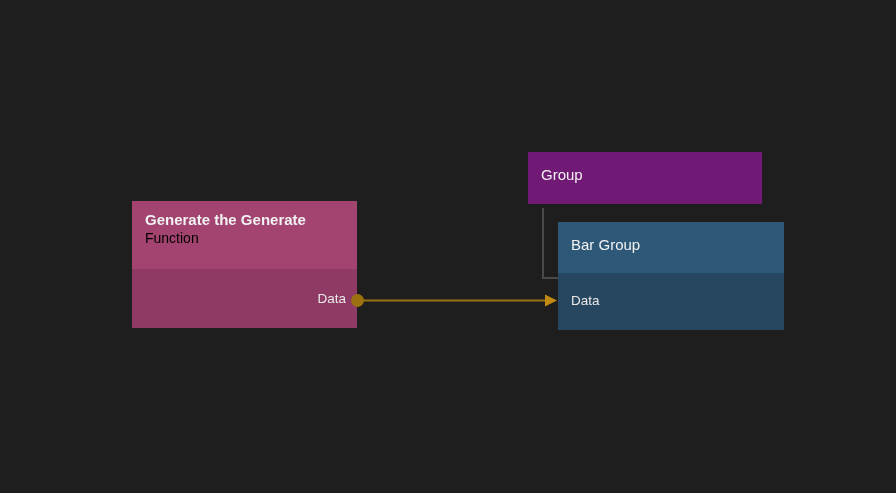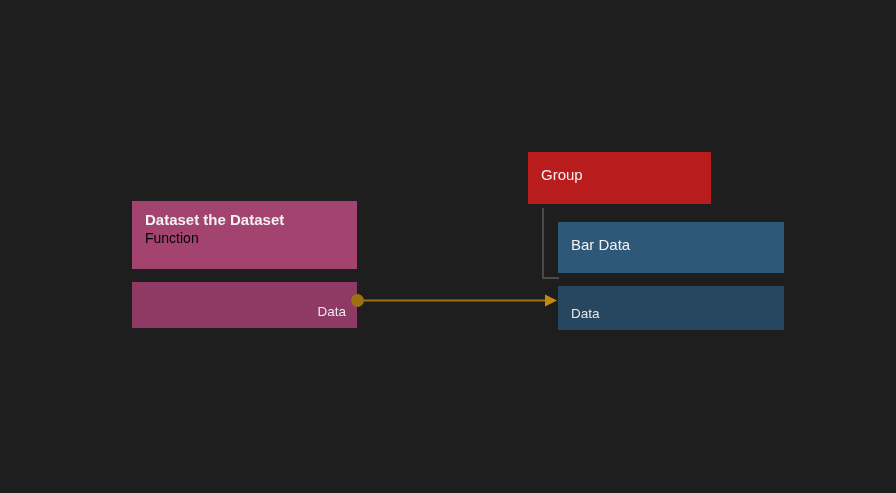--- a/index.html
+++ b/index.html
@@ -42,21 +42,20 @@
   .node-subtitle {
     font-size: 14px;
     font-weight: normal;
     color: #000000;
     line-height: 18px;
     white-space: nowrap;
   }
   .node-body {
     box-sizing: border-box;
     position: relative;
-    margin-top: 13px;
   }
   .port-row {
     position: absolute;
     left: 0;
     right: 0;
     height: 20px;
     display: flex;
     align-items: center;
   }
   .port-label {
@@ -84,23 +83,23 @@
   #node-function .port-row {
     top: 20px;
     justify-content: flex-end;
     padding-right: 11px;
   }
 
   
   #node-group {
     left: 528px;
     top: 152px;
-    width: 183px;
+    width: 234px;
     height: 52px;
-    background: #b91c1c;
+    background: #701a75;
   }
   #node-group .node-header {
     height: 52px;
     padding-top: 14px;
   }
   #node-group .node-title {
     font-weight: normal;
     font-size: 15px;
   }
 
@@ -168,41 +167,41 @@
 
   <svg id="edge-layer" viewBox="0 0 896 493" width="896" height="493">
     <line x1="357" y1="300.5" x2="552" y2="300.5" stroke="#9c7210" stroke-width="2"></line>
     <polygon points="557,300.5 545,294.5 545,306.5" fill="#c18b13"></polygon>
   </svg>
 
   <div id="group-bracket"></div>
 
   <div class="node" id="node-function">
     <div class="node-header">
-      <div class="node-title">Dataset the Dataset</div>
+      <div class="node-title">Generate the Generate</div>
       <div class="node-subtitle">Function</div>
     </div>
     <div class="node-body">
       <div class="port-row">
         <span class="port-label">Data</span>
       </div>
     </div>
   </div>
 
   <div class="port-dot" id="port-dot-out"></div>
 
   <div class="node" id="node-group">
     <div class="node-header">
       <div class="node-title">Group</div>
     </div>
   </div>
 
   <div class="node" id="node-barchart">
     <div class="node-header">
-      <div class="node-title">Bar Data</div>
+      <div class="node-title">Bar Group</div>
     </div>
     <div class="node-body">
       <div class="port-row">
         <span class="port-label">Data</span>
       </div>
     </div>
   </div>
 
 </div>
 

